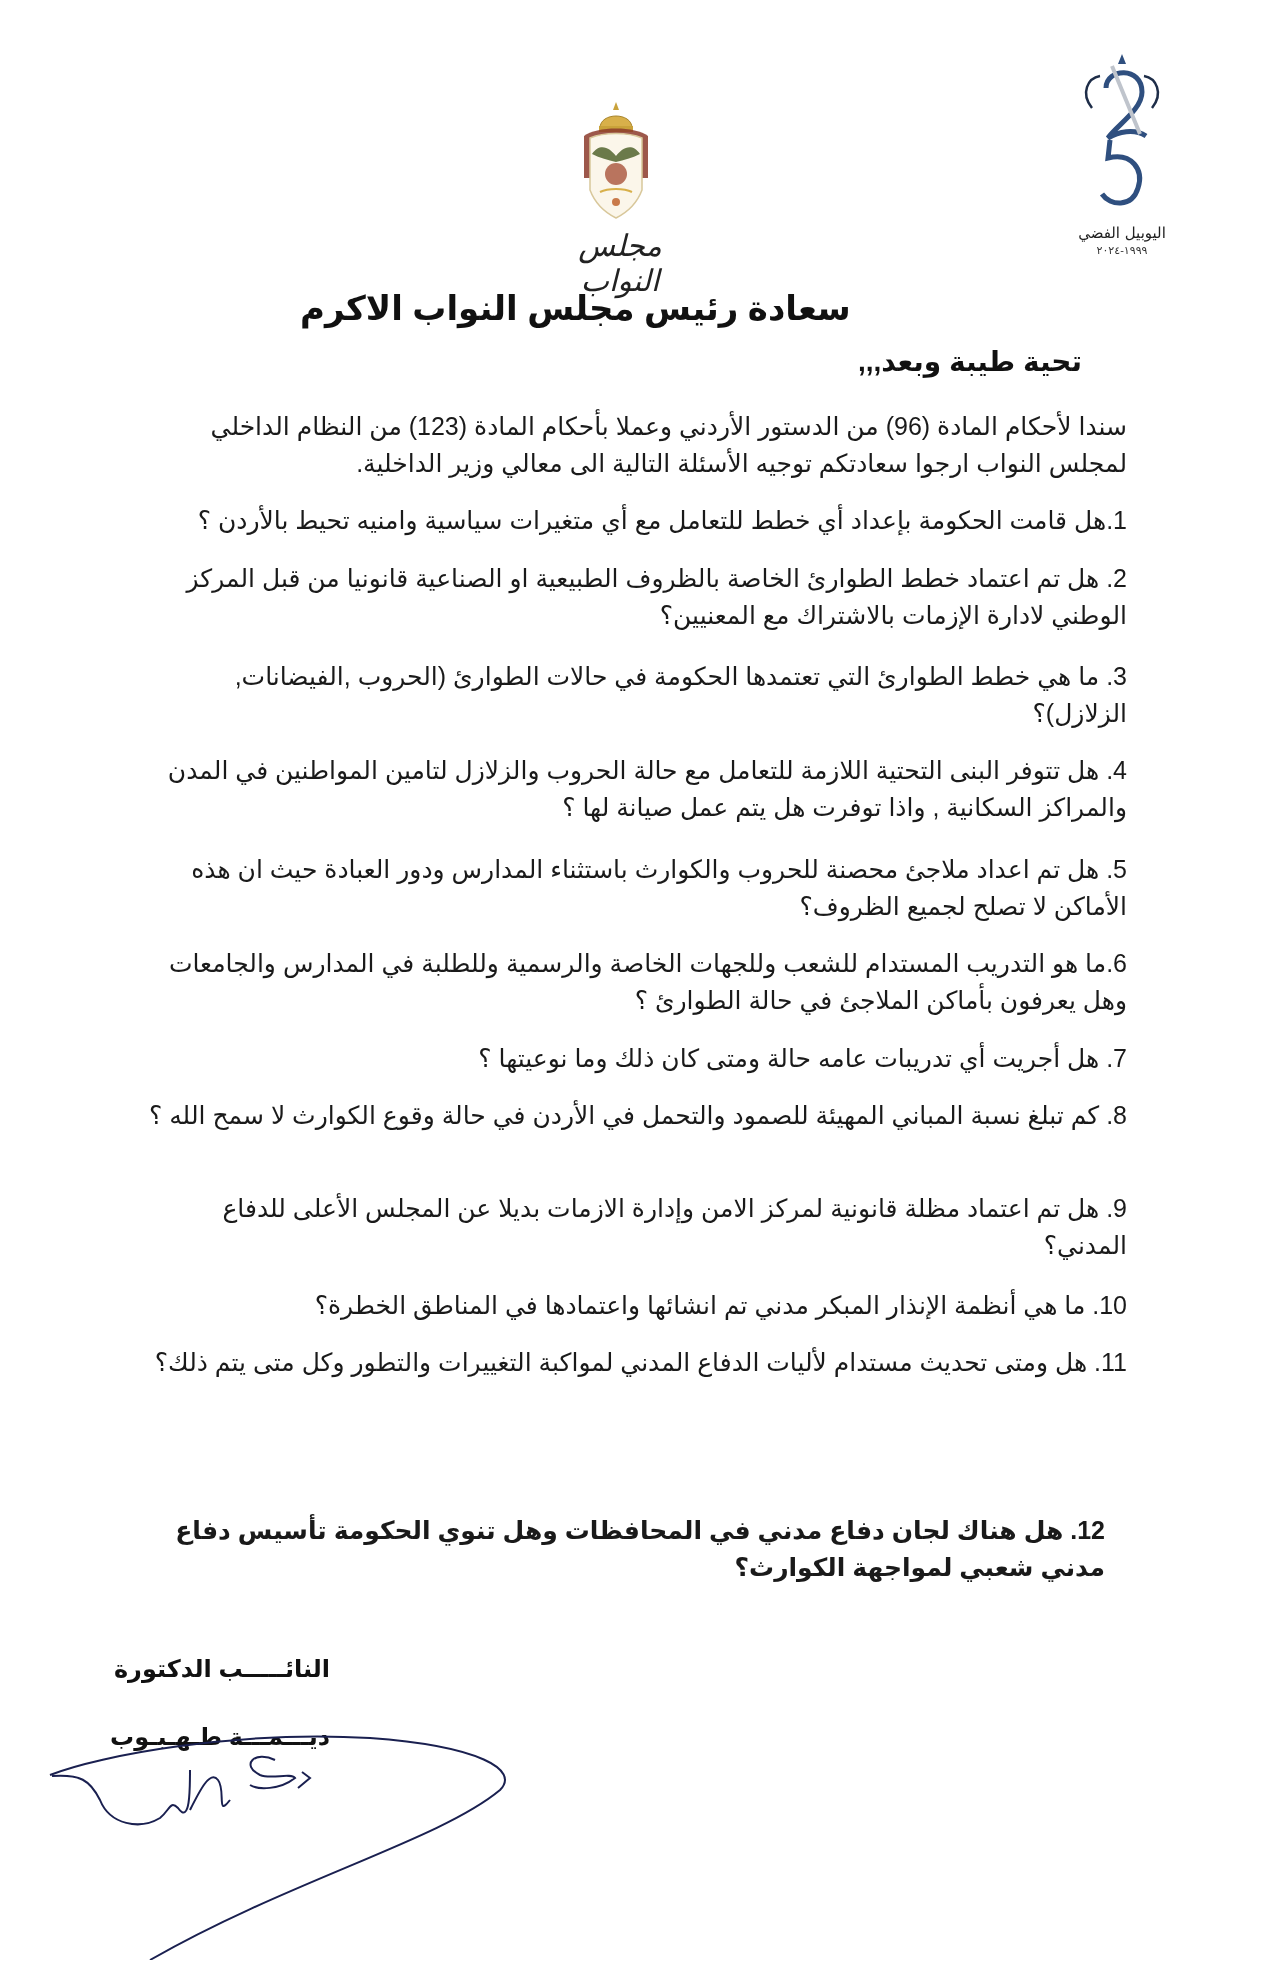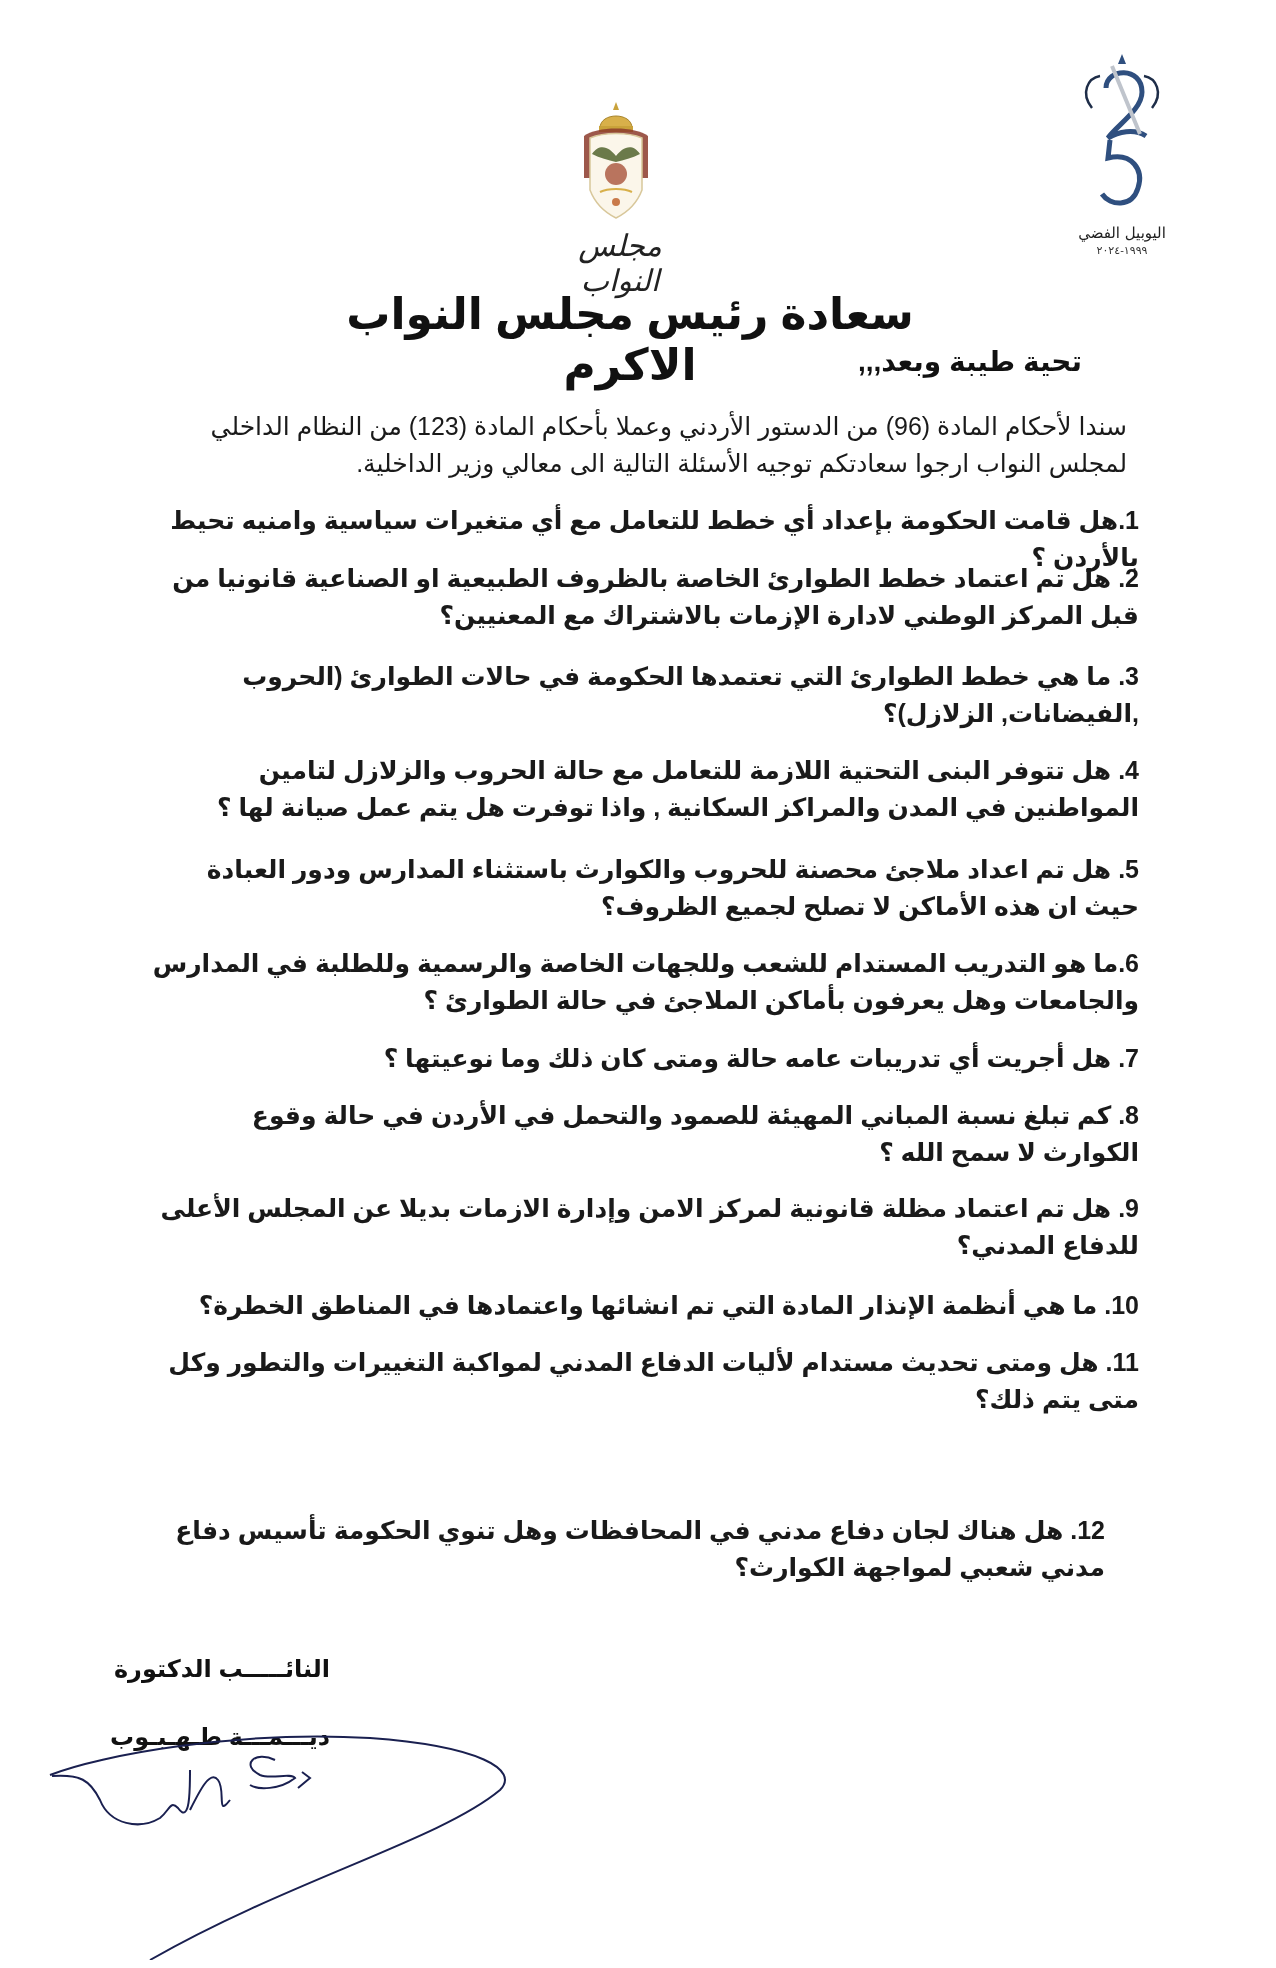--- a/index.html
+++ b/index.html
@@ -12,29 +12,29 @@
   .body-text { font-size: 25px; line-height: 37px; color: #1a1a1a; }
 
   #jubilee-logo { left: 1072px; top: 8px; width: 100px; height: 215px; }
   #coat-of-arms { left: 566px; top: 58px; width: 100px; height: 124px; }
   #parliament-calligraphy {
     left: 540px; top: 188px; width: 160px; height: 50px;
     font-family: "DejaVu Serif", serif; font-size: 30px; text-align: center;
     color: #222; direction: rtl; font-style: italic;
   }
   #title {
-    left: 300px; top: 248px; width: 660px; text-align: center;
-    font-size: 44px; font-weight: bold; direction: rtl; color: #111;
+    left: 300px; top: 248px; width: 660px; text-align: left;
+    font-size: 34px; font-weight: bold; direction: rtl; color: #111;
   }
   #greeting {
     left: 760px; top: 305px; width: 322px; font-size: 28px; font-weight: bold;
     color: #111;
   }
   #intro { left: 140px; top: 368px; width: 987px; }
-  .q { left: 152px; width: 987px; font-weight: bold; }
+  .q { left: 140px; width: 987px; }
   #q12 { left: 110px; width: 995px; font-weight: bold; }
 
   #sig-title, #sig-name {
     left: 90px; width: 240px; font-size: 24px; font-weight: bold; color: #111;
     text-align: right;
   }
   #sig-title { top: 1615px; }
   #sig-name { top: 1683px; letter-spacing: 1px; }
   #signature { left: 40px; top: 1690px; width: 490px; height: 230px; }
 </style>
@@ -97,21 +97,21 @@
 <div class="abs rtl body-text q" style="top:1000px">
   <span>7.</span> <span>هل أجريت أي تدريبات عامه حالة ومتى كان ذلك وما نوعيتها ؟</span>
 </div>
 <div class="abs rtl body-text q" style="top:1057px">
   <span>8.</span> <span>كم تبلغ نسبة المباني المهيئة للصمود والتحمل في الأردن في حالة وقوع الكوارث لا سمح الله ؟</span>
 </div>
 <div class="abs rtl body-text q" style="top:1150px">
   <span>9.</span> <span>هل تم اعتماد مظلة قانونية لمركز الامن وإدارة الازمات بديلا عن المجلس الأعلى للدفاع المدني؟</span>
 </div>
 <div class="abs rtl body-text q" style="top:1247px">
-  <span>10.</span> <span>ما هي أنظمة الإنذار المادة التي تم انشائها واعتمادها في المناطق الخطرة؟</span>
+  <span>10.</span> <span>ما هي أنظمة الإنذار المبكر مدني تم انشائها واعتمادها في المناطق الخطرة؟</span>
 </div>
 <div class="abs rtl body-text q" style="top:1304px">
   <span>11.</span> <span>هل ومتى تحديث مستدام لأليات الدفاع المدني لمواكبة التغييرات والتطور وكل متى يتم ذلك؟</span>
 </div>
 <div id="q12" class="abs rtl body-text" style="top:1472px">
   <span>12.</span> <span>هل هناك لجان دفاع مدني في المحافظات وهل تنوي الحكومة تأسيس دفاع مدني شعبي لمواجهة الكوارث؟</span>
 </div>
 
 <div id="sig-title" class="abs rtl">النائـــــب الدكتورة</div>
 <div id="sig-name" class="abs rtl">ديـــمـــة طـهـبـوب</div>

